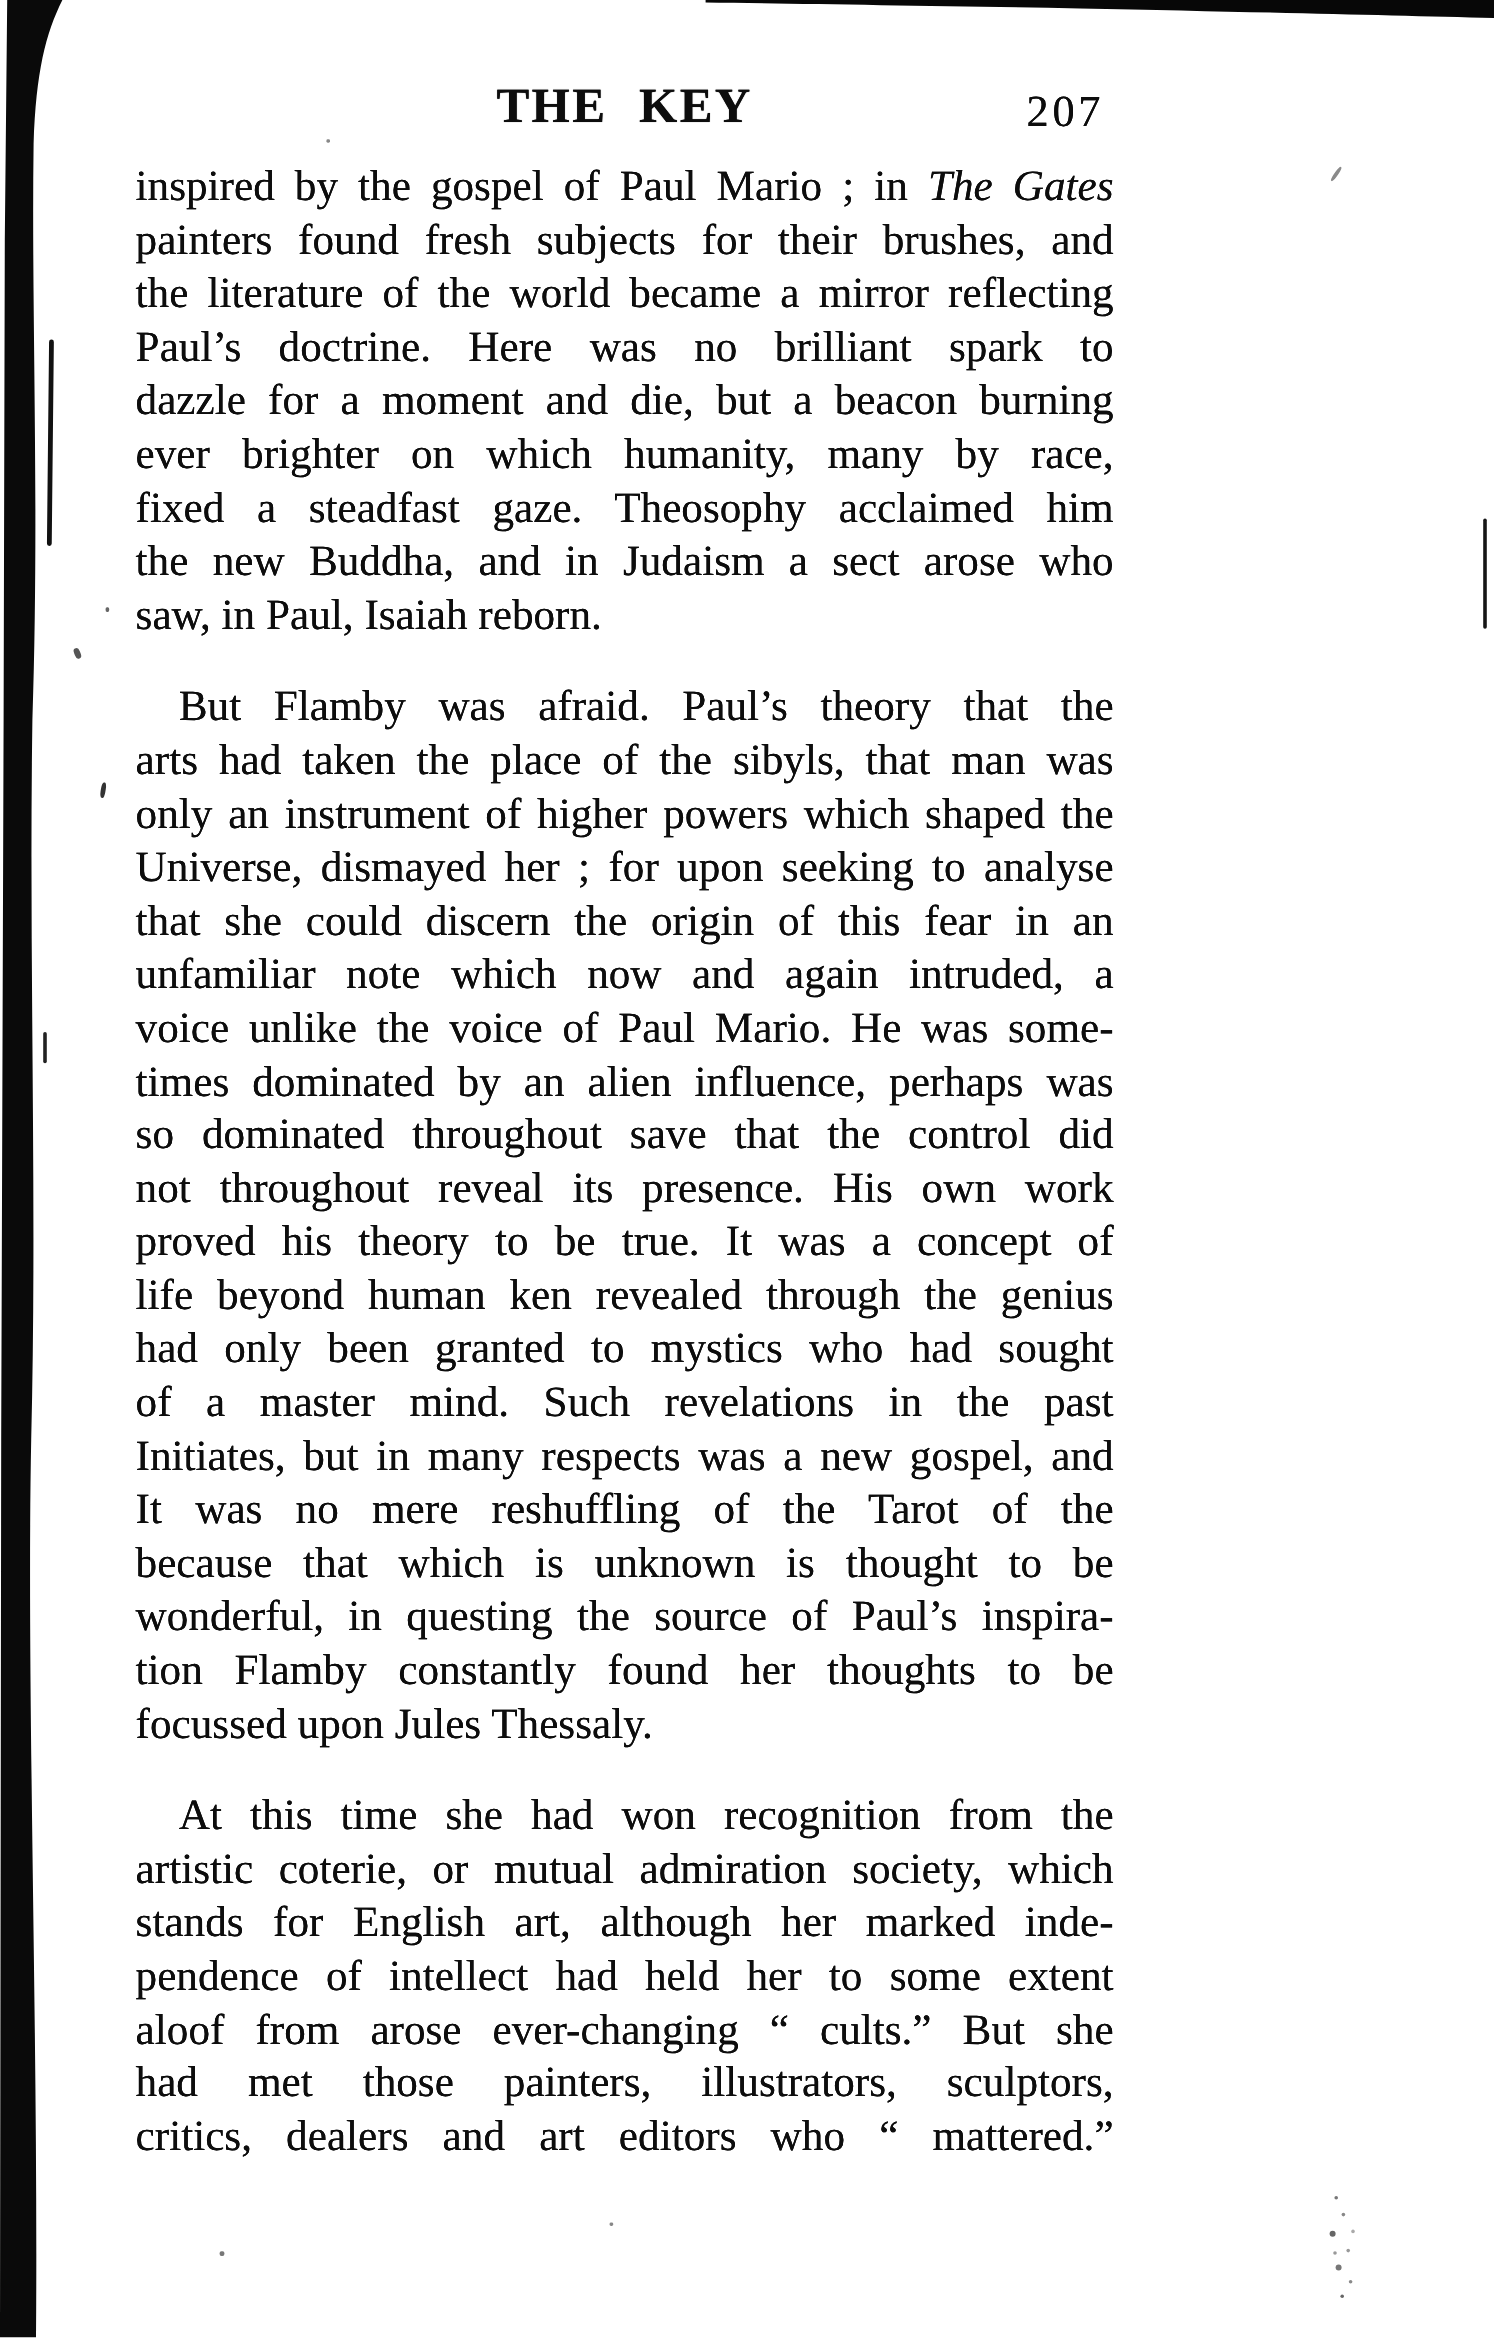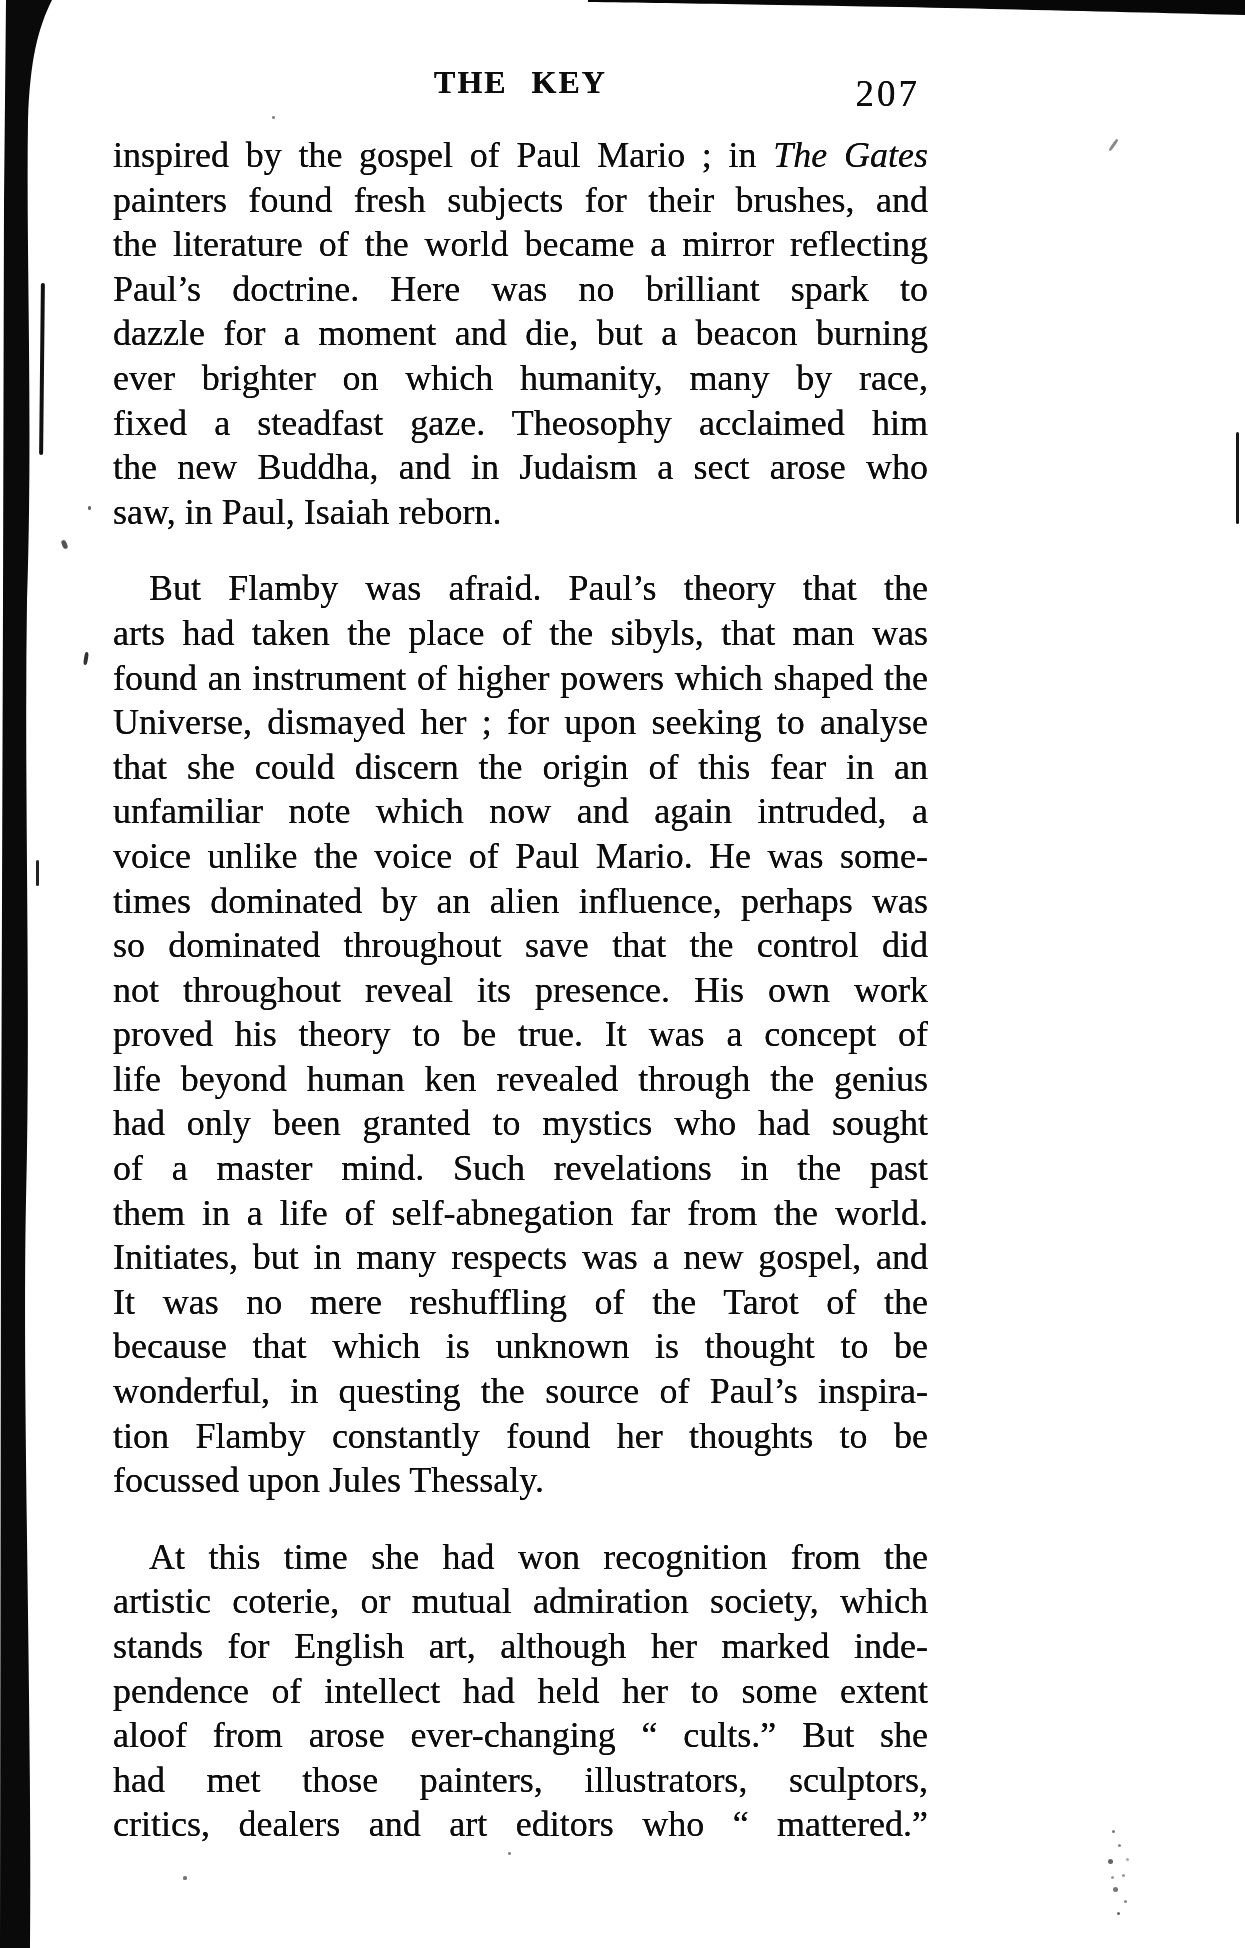--- a/index.html
+++ b/index.html
@@ -6,21 +6,21 @@
   body{
     width:1245px;height:1948px;position:relative;overflow:hidden;
     background:#ffffff;color:#0d0d0d;
     font-family:"Liberation Serif","DejaVu Serif",serif;
   }
   .page{position:absolute;inset:0;}
   
   .header{position:absolute;top:64px;left:113px;width:815px;height:60px;}
   .title{
     position:absolute;left:0;right:0;top:0;text-align:center;
-    font-weight:bold;font-size:32px;letter-spacing:2px;word-spacing:14px;
+    font-weight:bold;font-size:41px;letter-spacing:2px;word-spacing:14px;
     text-shadow:0 0 0.6px #000;
   }
   .pagenum{
     position:absolute;right:8px;top:8px;font-size:37px;letter-spacing:3px;
     text-shadow:0 0 0.5px #000;
   }
   
   .text-block{position:absolute;top:133px;left:113px;width:815px;}
   .line{
     font-size:36px;line-height:44.6px;
@@ -78,33 +78,32 @@
       <div class="line"><span>painters found fresh subjects for their brushes, and</span></div>
       <div class="line"><span>the literature of the world became a mirror reflecting</span></div>
       <div class="line"><span>Paul’s doctrine. Here was no brilliant spark to</span></div>
       <div class="line"><span>dazzle for a moment and die, but a beacon burning</span></div>
       <div class="line"><span>ever brighter on which humanity, many by race,</span></div>
       <div class="line"><span>fixed a steadfast gaze. Theosophy acclaimed him</span></div>
       <div class="line"><span>the new Buddha, and in Judaism a sect arose who</span></div>
       <div class="line end"><span>saw, in Paul, Isaiah reborn.</span></div>
       <div class="line indent"><span>But Flamby was afraid. Paul’s theory that the</span></div>
       <div class="line"><span>arts had taken the place of the sibyls, that man was</span></div>
-      <div class="line"><span>found an instrument of higher powers which shaped the</span></div>
+      <div class="line"><span>only an instrument of higher powers which shaped the</span></div>
       <div class="line"><span>Universe, dismayed her ; for upon seeking to analyse</span></div>
       <div class="line"><span>that she could discern the origin of this fear in an</span></div>
       <div class="line"><span>unfamiliar note which now and again intruded, a</span></div>
       <div class="line"><span>voice unlike the voice of Paul Mario. He was some-</span></div>
       <div class="line"><span>times dominated by an alien influence, perhaps was</span></div>
       <div class="line"><span>so dominated throughout save that the control did</span></div>
       <div class="line"><span>not throughout reveal its presence. His own work</span></div>
       <div class="line"><span>proved his theory to be true. It was a concept of</span></div>
       <div class="line"><span>life beyond human ken revealed through the genius</span></div>
       <div class="line"><span>had only been granted to mystics who had sought</span></div>
       <div class="line"><span>of a master mind. Such revelations in the past</span></div>
-      <div class="line"><span>them in a life of self-abnegation far from the world.</span></div>
       <div class="line"><span>Initiates, but in many respects was a new gospel, and</span></div>
       <div class="line"><span>It was no mere reshuffling of the Tarot of the</span></div>
       <div class="line"><span>because that which is unknown is thought to be</span></div>
       <div class="line"><span>wonderful, in questing the source of Paul’s inspira-</span></div>
       <div class="line"><span>tion Flamby constantly found her thoughts to be</span></div>
       <div class="line end"><span>focussed upon Jules Thessaly.</span></div>
       <div class="line indent"><span>At this time she had won recognition from the</span></div>
       <div class="line"><span>artistic coterie, or mutual admiration society, which</span></div>
       <div class="line"><span>stands for English art, although her marked inde-</span></div>
       <div class="line"><span>pendence of intellect had held her to some extent</span></div>

